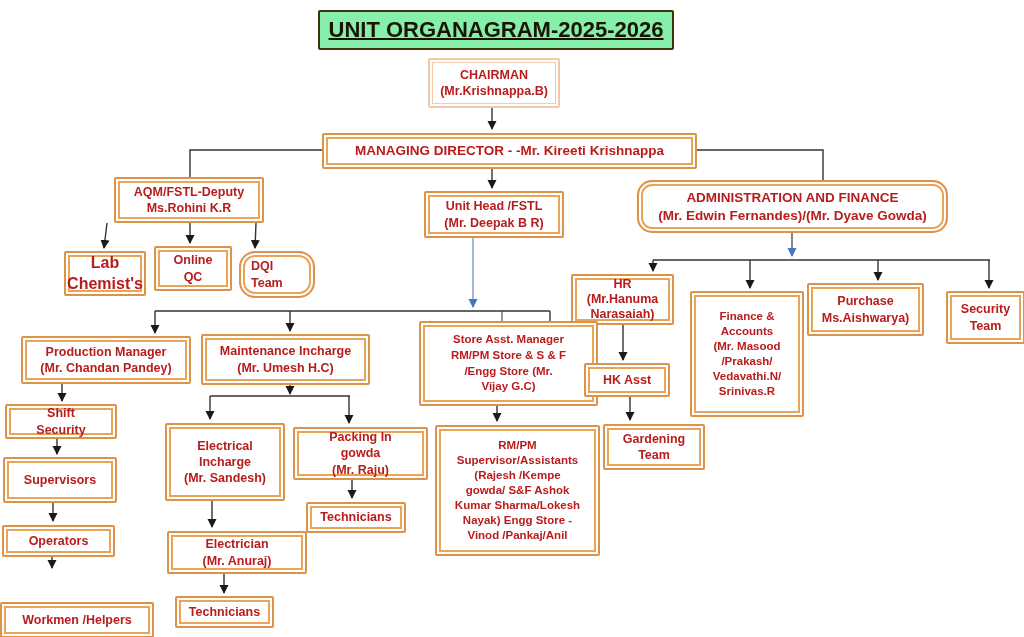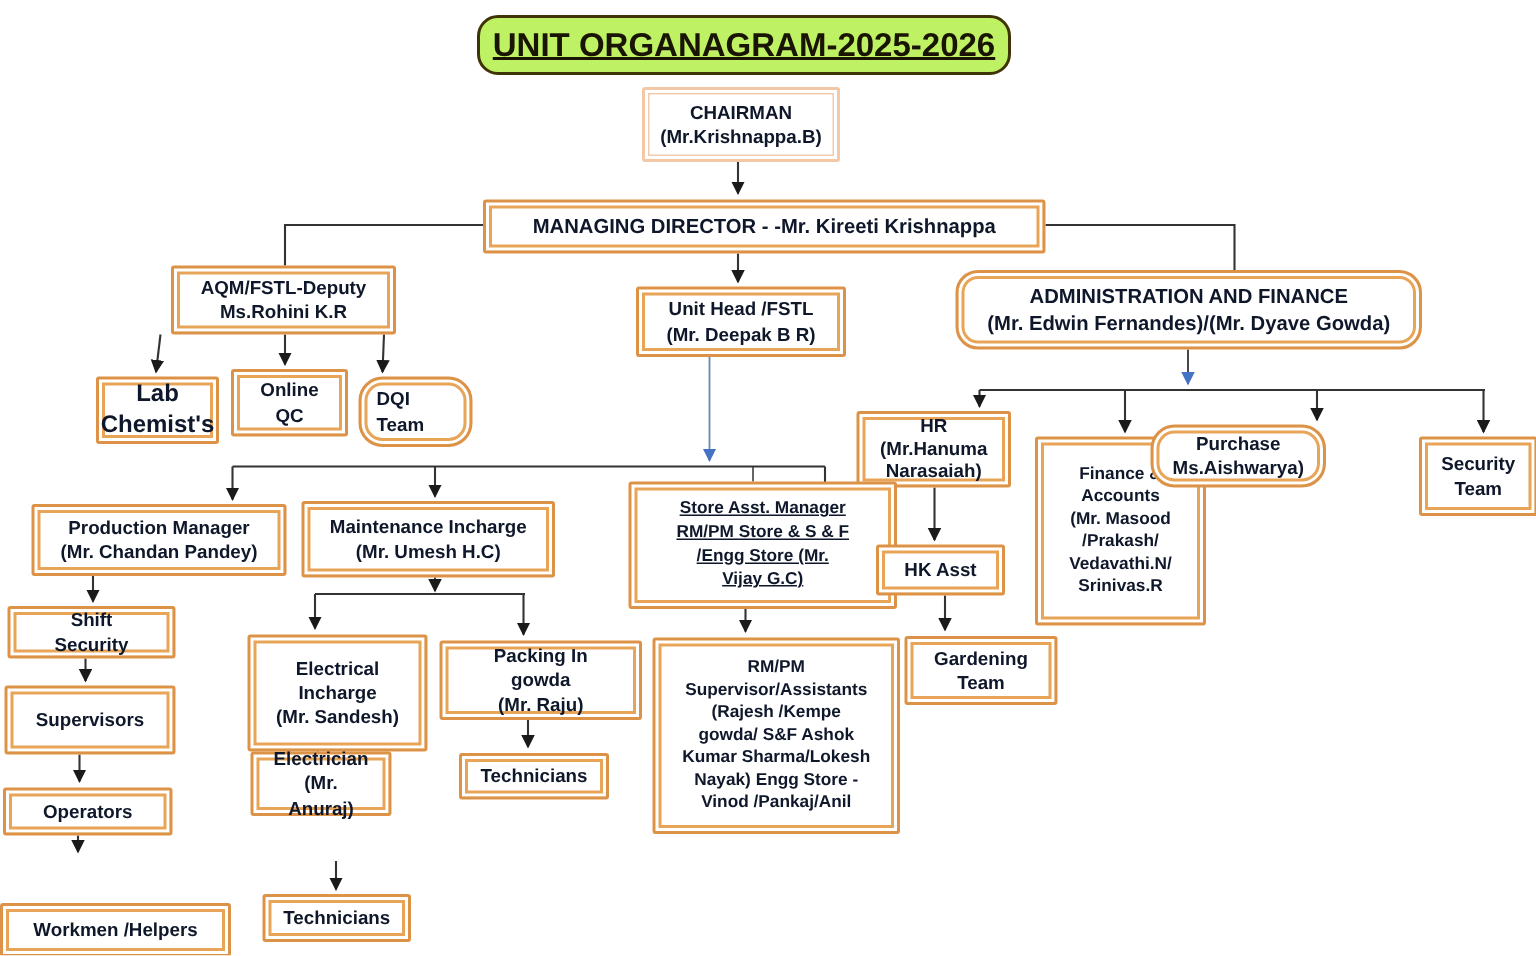--- a/index.html
+++ b/index.html
@@ -5,32 +5,32 @@
   html,body{margin:0;padding:0;background:#fff;}
   #canvas{
     position:relative;width:1024px;height:637px;background:#ffffff;overflow:hidden;
     font-family:"Liberation Sans","DejaVu Sans",sans-serif;
   }
   svg.wires{position:absolute;left:0;top:0;pointer-events:none;}
   .node{
     position:absolute;display:flex;flex-direction:column;justify-content:center;align-items:center;
     background:#fff;border:2px solid #DD9347;border-radius:2px;
     box-shadow:inset 0 0 0 2px #ffffff, inset 0 0 0 4px #E8A558;
-    color:#0f172a;font-weight:bold;text-align:center;white-space:pre-line;
+    color:#b91c1c;font-weight:bold;text-align:center;white-space:pre-line;
     line-height:1.3;box-sizing:border-box;padding:2px 16px;
   }
   .node.pale{border:2px solid #F2C8A6;box-shadow:inset 0 0 0 2px #ffffff, inset 0 0 0 3px #F2CBAC;}
   .node.ta-left{align-items:flex-start;text-align:left;padding-left:10px;}
   .fs10{font-size:16px;}
   .fs11{font-size:11.5px;}
   .fs12{font-size:12.5px;}
   .fs13{font-size:13.5px;}
   #title-banner{
     position:absolute;left:318px;top:10px;width:356px;height:40px;
-    background:#bef264;border:2.5px solid #3f3406;border-radius:14px;
+    background:#86efac;border:2.5px solid #3f3406;border-radius:2px;
     display:flex;align-items:center;justify-content:center;
     font-size:22px;font-weight:bold;color:#191403;
     text-decoration:underline;text-decoration-thickness:2px;box-sizing:border-box;
     font-family:"Liberation Sans","DejaVu Sans",sans-serif;
   }
 </style>
 </head>
 <body>
 
 <div id="canvas">
@@ -123,33 +123,33 @@
 (Mr.Hanuma
 Narasaiah)</div>
 
   <div class="node fs11" style="left:690px;top:291px;width:114px;height:126px;">Finance &amp;
 Accounts
 (Mr. Masood
 /Prakash/
 Vedavathi.N/
 Srinivas.R</div>
 
-  <div class="node fs12" style="left:767px;top:283px;width:117px;height:42px;border-radius:16px;">Purchase
+  <div class="node fs12" style="left:807px;top:283px;width:117px;height:53px;">Purchase
 Ms.Aishwarya)</div>
 
   <div class="node fs12" style="left:946px;top:291px;width:79px;height:53px;">Security
 Team</div>
 
   <div class="node fs12" style="left:21px;top:336px;width:170px;height:48px;">Production Manager
 (Mr. Chandan Pandey)</div>
 
   <div class="node fs12" style="left:201px;top:334px;width:169px;height:51px;">Maintenance Incharge
 (Mr. Umesh H.C)</div>
 
-  <div class="node fs11" style="left:419px;top:321px;width:179px;height:85px;line-height:1.35;text-decoration:underline;">Store Asst. Manager
+  <div class="node fs11" style="left:419px;top:321px;width:179px;height:85px;line-height:1.35;">Store Asst. Manager
 RM/PM Store &amp; S &amp; F
 /Engg Store (Mr.
 Vijay G.C)</div>
 
   <div class="node fs12" style="left:584px;top:363px;width:86px;height:34px;">HK Asst</div>
 
   <div class="node fs12" style="left:603px;top:424px;width:102px;height:46px;">Gardening
 Team</div>
 
   <div class="node fs12" style="left:5px;top:404px;width:112px;height:35px;">Shift Security</div>
@@ -170,18 +170,18 @@
   <div class="node fs12" style="left:306px;top:502px;width:100px;height:31px;">Technicians</div>
 
   <div class="node fs11" style="left:435px;top:425px;width:165px;height:131px;line-height:1.3;">RM/PM
 Supervisor/Assistants
 (Rajesh /Kempe
 gowda/ S&amp;F Ashok
 Kumar Sharma/Lokesh
 Nayak) Engg Store -
 Vinod /Pankaj/Anil</div>
 
-  <div class="node fs12" style="left:167px;top:501px;width:94px;height:43px;">Electrician
+  <div class="node fs12" style="left:167px;top:531px;width:140px;height:43px;">Electrician
 (Mr. Anuraj)</div>
 
   <div class="node fs12" style="left:175px;top:596px;width:99px;height:32px;">Technicians</div>
 
 </div>
 
 </body></html>

